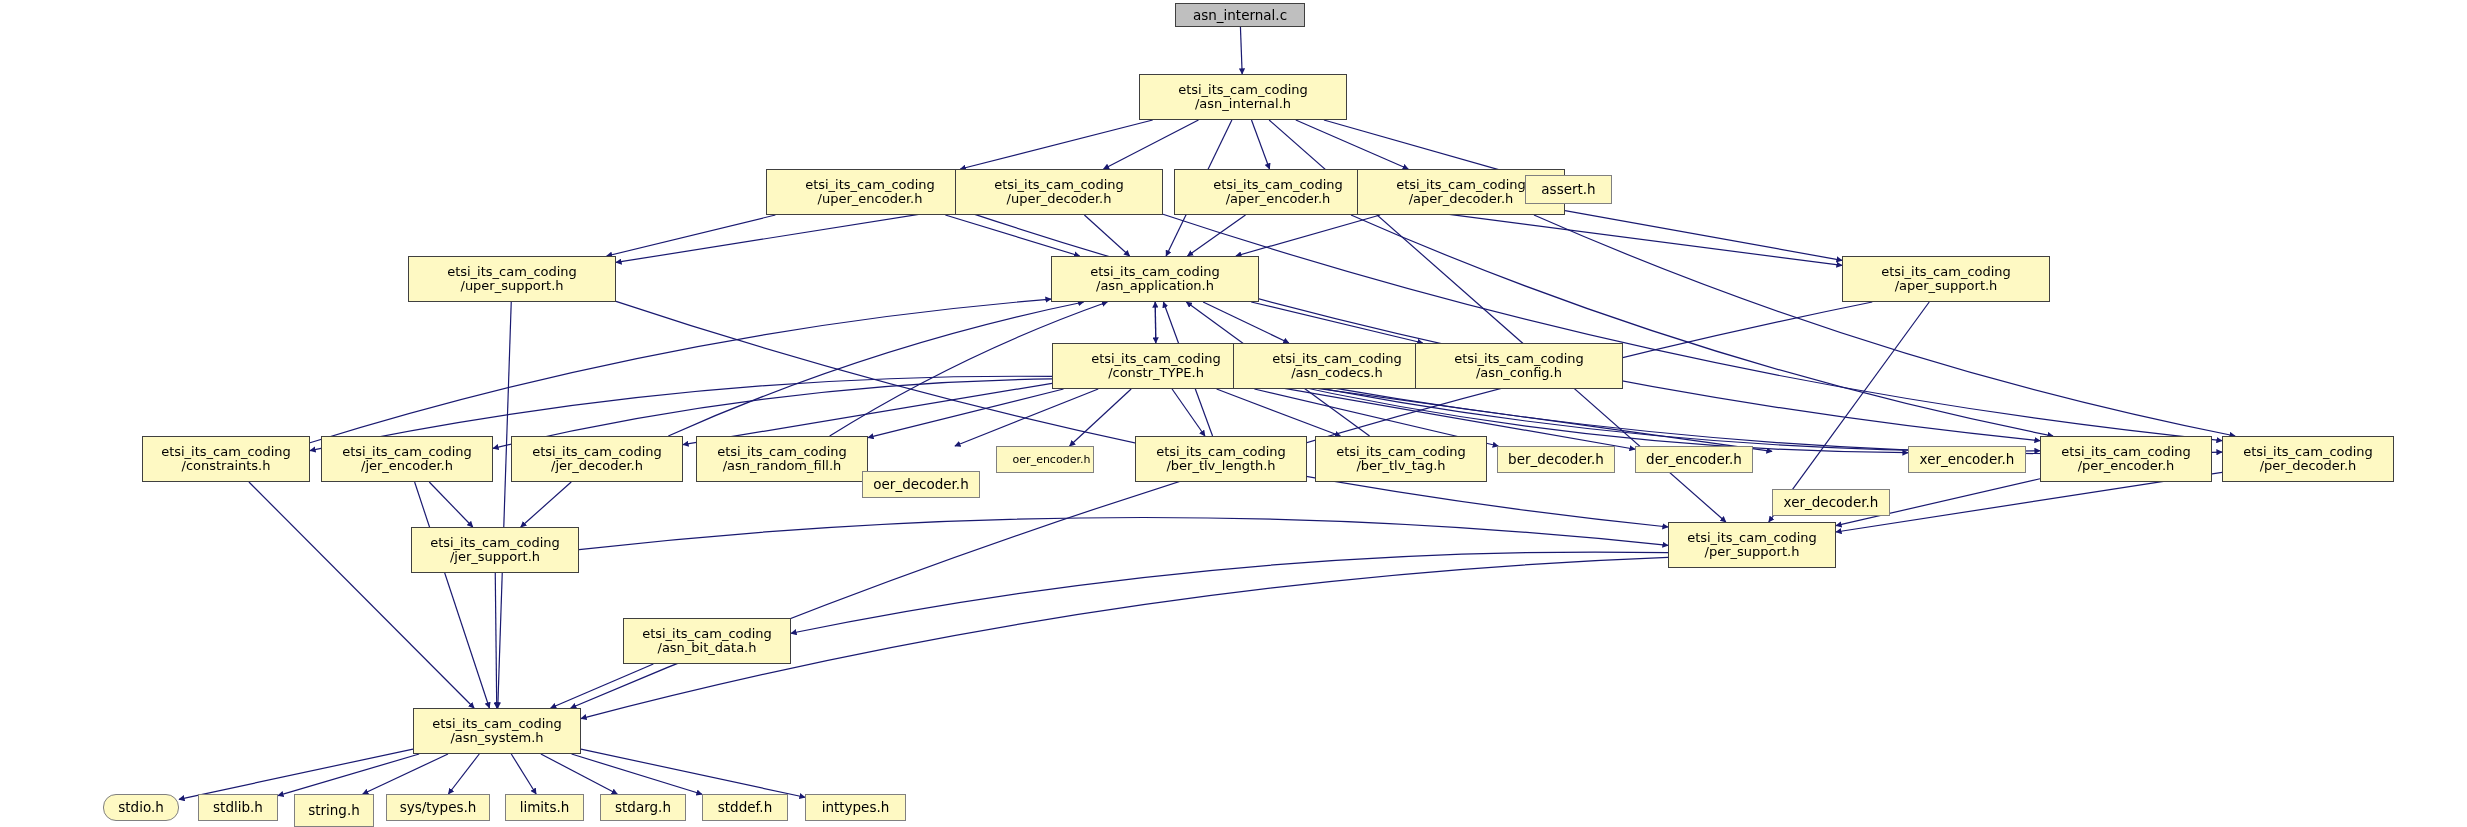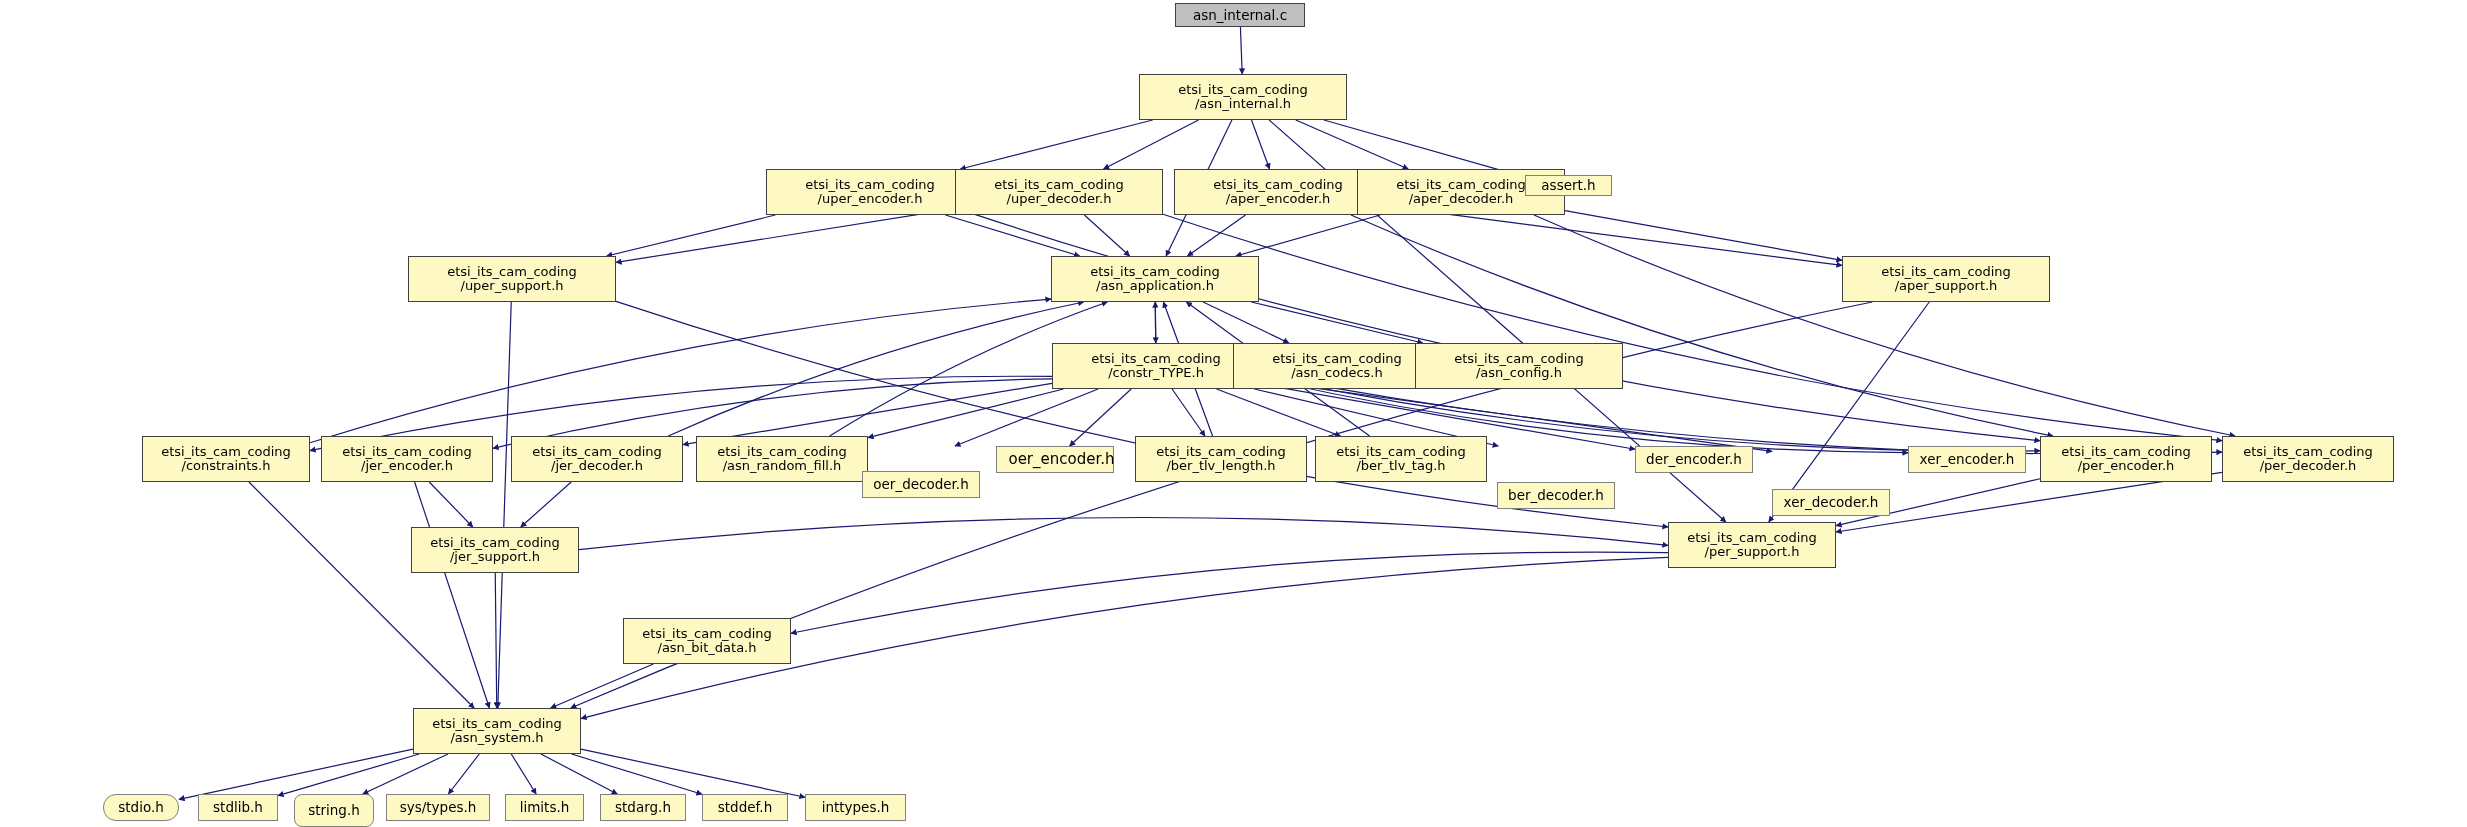--- a/index.html
+++ b/index.html
@@ -94,47 +94,47 @@
         <path d="M 581 749.0759493670886 L 805 797.2784810126582" fill="none" stroke="#191970" stroke-width="1.2" marker-end="url(#arrow)"></path>
       </g>
   </svg>
   <div id="node-layer">
       <div class="node root" style="left: 1175px; top: 3px; width: 130px; height: 24px; font-size: 13.5px;"><span class="l1">asn_internal.c</span></div>
       <div class="node local" style="left: 1139px; top: 74px; width: 208px; height: 46px; font-size: 13px;"><span class="l1">etsi_its_cam_coding</span><span class="l2">/asn_internal.h</span></div>
       <div class="node local" style="left: 766px; top: 169px; width: 208px; height: 46px; font-size: 13px;"><span class="l1">etsi_its_cam_coding</span><span class="l2">/uper_encoder.h</span></div>
       <div class="node local" style="left: 955px; top: 169px; width: 208px; height: 46px; font-size: 13px;"><span class="l1">etsi_its_cam_coding</span><span class="l2">/uper_decoder.h</span></div>
       <div class="node local" style="left: 1174px; top: 169px; width: 208px; height: 46px; font-size: 13px;"><span class="l1">etsi_its_cam_coding</span><span class="l2">/aper_encoder.h</span></div>
       <div class="node local" style="left: 1357px; top: 169px; width: 208px; height: 46px; font-size: 13px;"><span class="l1">etsi_its_cam_coding</span><span class="l2">/aper_decoder.h</span></div>
-      <div class="node system" style="left: 1525px; top: 175px; width: 87px; height: 21px; font-size: 13.5px; align-items: center;"><span class="l1">assert.h</span></div>
+      <div class="node system" style="left: 1525px; top: 175px; width: 87px; height: 29px; font-size: 13.5px; align-items: center;"><span class="l1">assert.h</span></div>
       <div class="node local" style="left: 408px; top: 256px; width: 208px; height: 46px; font-size: 13px;"><span class="l1">etsi_its_cam_coding</span><span class="l2">/uper_support.h</span></div>
       <div class="node local" style="left: 1051px; top: 256px; width: 208px; height: 46px; font-size: 13px;"><span class="l1">etsi_its_cam_coding</span><span class="l2">/asn_application.h</span></div>
       <div class="node local" style="left: 1842px; top: 256px; width: 208px; height: 46px; font-size: 13px;"><span class="l1">etsi_its_cam_coding</span><span class="l2">/aper_support.h</span></div>
       <div class="node local" style="left: 1052px; top: 343px; width: 208px; height: 46px; font-size: 13px;"><span class="l1">etsi_its_cam_coding</span><span class="l2">/constr_TYPE.h</span></div>
       <div class="node local" style="left: 1233px; top: 343px; width: 208px; height: 46px; font-size: 13px;"><span class="l1">etsi_its_cam_coding</span><span class="l2">/asn_codecs.h</span></div>
       <div class="node local" style="left: 1415px; top: 343px; width: 208px; height: 46px; font-size: 13px;"><span class="l1">etsi_its_cam_coding</span><span class="l2">/asn_config.h</span></div>
       <div class="node local" style="left: 142px; top: 436px; width: 168px; height: 46px; font-size: 13px;"><span class="l1">etsi_its_cam_coding</span><span class="l2">/constraints.h</span></div>
       <div class="node local" style="left: 321px; top: 436px; width: 172px; height: 46px; font-size: 13px;"><span class="l1">etsi_its_cam_coding</span><span class="l2">/jer_encoder.h</span></div>
       <div class="node local" style="left: 511px; top: 436px; width: 172px; height: 46px; font-size: 13px;"><span class="l1">etsi_its_cam_coding</span><span class="l2">/jer_decoder.h</span></div>
       <div class="node local" style="left: 696px; top: 436px; width: 172px; height: 46px; font-size: 13px;"><span class="l1">etsi_its_cam_coding</span><span class="l2">/asn_random_fill.h</span></div>
       <div class="node system" style="left: 862px; top: 471px; width: 118px; height: 27px; font-size: 13.5px;"><span class="l1">oer_decoder.h</span></div>
-      <div class="node system" style="left: 996px; top: 446px; width: 118px; height: 27px; font-size: 15px; padding-left: 13px;"><span class="l1">oer_encoder.h</span></div>
+      <div class="node system" style="left: 996px; top: 446px; width: 98px; height: 27px; font-size: 11px; padding-left: 13px;"><span class="l1">oer_encoder.h</span></div>
       <div class="node local" style="left: 1135px; top: 436px; width: 172px; height: 46px; font-size: 13px;"><span class="l1">etsi_its_cam_coding</span><span class="l2">/ber_tlv_length.h</span></div>
       <div class="node local" style="left: 1315px; top: 436px; width: 172px; height: 46px; font-size: 13px;"><span class="l1">etsi_its_cam_coding</span><span class="l2">/ber_tlv_tag.h</span></div>
-      <div class="node system" style="left: 1497px; top: 446px; width: 118px; height: 27px; font-size: 13.5px; margin-top: 36px;"><span class="l1">ber_decoder.h</span></div>
+      <div class="node system" style="left: 1497px; top: 446px; width: 118px; height: 27px; font-size: 13.5px;"><span class="l1">ber_decoder.h</span></div>
       <div class="node system" style="left: 1635px; top: 446px; width: 118px; height: 27px; font-size: 13.5px;"><span class="l1">der_encoder.h</span></div>
       <div class="node system" style="left: 1772px; top: 446px; width: 118px; height: 27px; font-size: 13.5px; margin-top: 43px;"><span class="l1">xer_decoder.h</span></div>
       <div class="node system" style="left: 1908px; top: 446px; width: 118px; height: 27px; font-size: 13.5px;"><span class="l1">xer_encoder.h</span></div>
       <div class="node local" style="left: 2040px; top: 436px; width: 172px; height: 46px; font-size: 13px;"><span class="l1">etsi_its_cam_coding</span><span class="l2">/per_encoder.h</span></div>
       <div class="node local" style="left: 2222px; top: 436px; width: 172px; height: 46px; font-size: 13px;"><span class="l1">etsi_its_cam_coding</span><span class="l2">/per_decoder.h</span></div>
       <div class="node local" style="left: 411px; top: 527px; width: 168px; height: 46px; font-size: 13px;"><span class="l1">etsi_its_cam_coding</span><span class="l2">/jer_support.h</span></div>
       <div class="node local" style="left: 1668px; top: 522px; width: 168px; height: 46px; font-size: 13px;"><span class="l1">etsi_its_cam_coding</span><span class="l2">/per_support.h</span></div>
       <div class="node local" style="left: 623px; top: 618px; width: 168px; height: 46px; font-size: 13px;"><span class="l1">etsi_its_cam_coding</span><span class="l2">/asn_bit_data.h</span></div>
       <div class="node local" style="left: 413px; top: 708px; width: 168px; height: 46px; font-size: 13px;"><span class="l1">etsi_its_cam_coding</span><span class="l2">/asn_system.h</span></div>
       <div class="node system" style="left: 103px; top: 794px; width: 76px; height: 27px; font-size: 13.5px; border-radius: 13px;"><span class="l1">stdio.h</span></div>
       <div class="node system" style="left: 198px; top: 794px; width: 80px; height: 27px; font-size: 13.5px;"><span class="l1">stdlib.h</span></div>
-      <div class="node system" style="left: 294px; top: 794px; width: 80px; height: 33px; font-size: 13.5px; border-radius: 8px;"><span class="l1">string.h</span></div>
+      <div class="node system" style="left: 294px; top: 794px; width: 80px; height: 33px; font-size: 13.5px;"><span class="l1">string.h</span></div>
       <div class="node system" style="left: 386px; top: 794px; width: 104px; height: 27px; font-size: 13.5px;"><span class="l1">sys/types.h</span></div>
       <div class="node system" style="left: 505px; top: 794px; width: 79px; height: 27px; font-size: 13.5px;"><span class="l1">limits.h</span></div>
       <div class="node system" style="left: 600px; top: 794px; width: 86px; height: 27px; font-size: 13.5px;"><span class="l1">stdarg.h</span></div>
       <div class="node system" style="left: 702px; top: 794px; width: 86px; height: 27px; font-size: 13.5px;"><span class="l1">stddef.h</span></div>
       <div class="node system" style="left: 805px; top: 794px; width: 101px; height: 27px; font-size: 13.5px;"><span class="l1">inttypes.h</span></div>
     </div>
 </div>
 
 </body></html>

